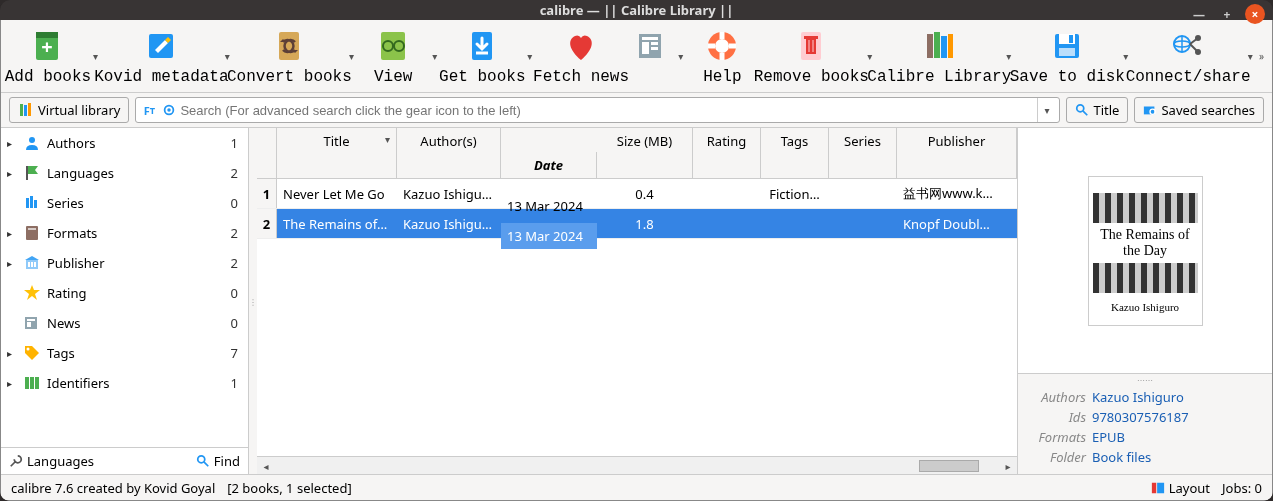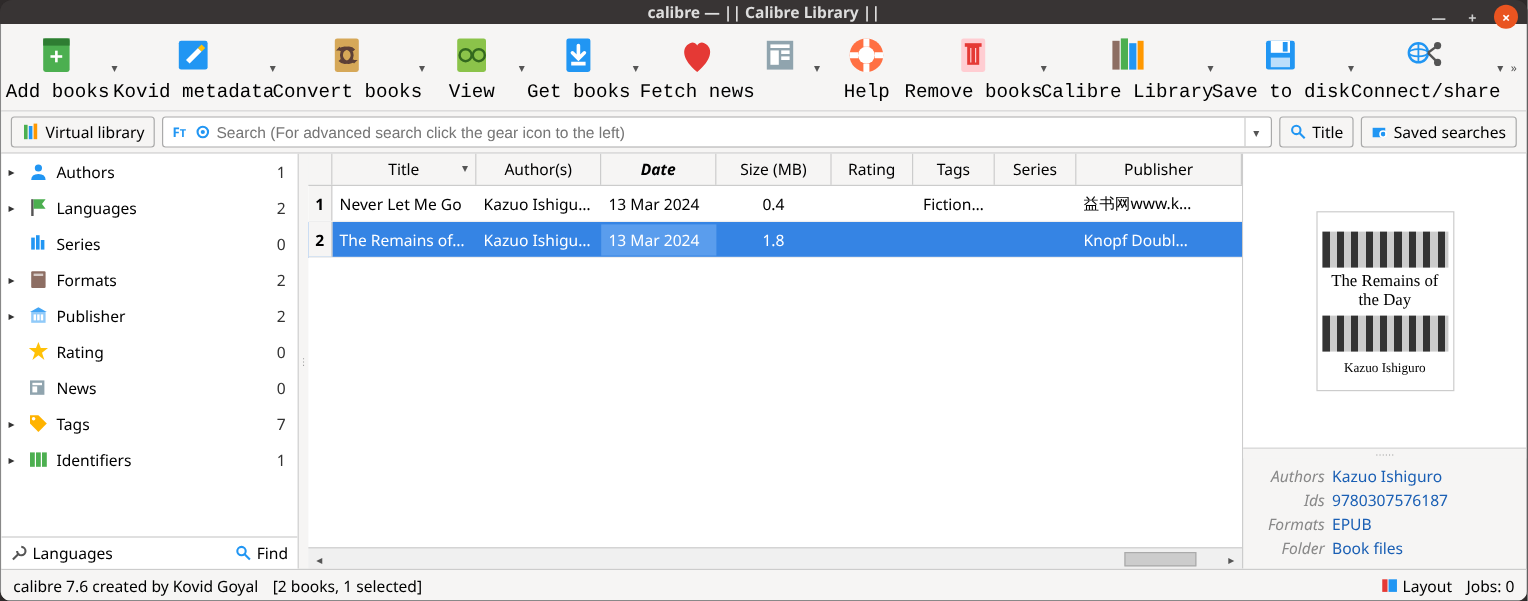--- a/index.html
+++ b/index.html
@@ -41,41 +41,41 @@
 .table-body { flex: 1; background: #fff; overflow: auto; }
 .table-row { display: flex; border-bottom: 1px solid #eee; height: 30px; align-items: center; }
 .table-row.selected { background: #3584e4; color: #fff; }
 .table-row .td { border-right: 1px solid transparent; padding: 4px 6px; overflow: hidden; text-overflow: ellipsis; white-space: nowrap; }
 .row-num { width: 20px; text-align: center; background: #f6f5f4; color: #000; border-right: 1px solid #ccc; height: 100%; display: flex; align-items: center; justify-content: center; font-weight: bold; }
 .table-row.selected .td.date-cell { background: #5a9ded; }
 .hscroll { height: 18px; background: #f0f0f0; border-top: 1px solid #ccc; display: flex; align-items: center; }
 .hscroll .arrow { width: 18px; text-align: center; font-size: 10px; cursor: pointer; color: #555; }
 .hscroll .track { flex: 1; }
 .hscroll .thumb { width: 60px; height: 12px; background: #ccc; border: 1px solid #aaa; margin-left: auto; margin-right: 20px; }
-.detail-panel { width: 237px; border-left: 1px solid #ccc; background: #f6f5f4; display: flex; flex-direction: column; }
+.detail-panel { width: 255px; border-left: 1px solid #ccc; background: #f6f5f4; display: flex; flex-direction: column; }
 .cover { flex: 1; display: flex; align-items: center; justify-content: center; background: #fff; padding: 4px; border-bottom: 1px solid #ccc; overflow: hidden; }
 .cover-inner { width: 115px; height: 150px; background: #fff; border: 1px solid #ccc; display: flex; flex-direction: column; align-items: center; justify-content: center; font-family: Georgia, serif; text-align: center; padding: 4px; position: relative; }
 .cover-inner .strip { width: 100%; height: 30px; background: repeating-linear-gradient(90deg, #333 0 6px, #ccc 6px 12px); margin: 4px 0; }
 .cover-title { font-size: 14px; }
 .cover-author { font-size: 11px; margin-top: 4px; }
 .splitter-h { height: 8px; background: #f6f5f4; cursor: ns-resize; text-align: center; color: #999; font-size: 8px; }
 .metadata { padding: 6px 8px; font-size: 13px; }
 .meta-row { display: flex; margin-bottom: 2px; }
 .meta-row .k { width: 60px; text-align: right; color: #888; font-style: italic; margin-right: 6px; }
 .meta-row .v { color: #1a5fb4; cursor: pointer; }
 .statusbar { height: 26px; border-top: 1px solid #ccc; display: flex; align-items: center; padding: 0 10px; gap: 12px; background: #f6f5f4; font-size: 13px; }
 .statusbar .spacer { flex: 1; }
 .statusbar .sb-item { display: flex; align-items: center; gap: 4px; cursor: pointer; }
 svg { display: block; }
 
 
 .col-num   { width: 20px; }
 .col-title { width: 120px; }
 .col-auth  { width: 104px; }
-.col-date  { width: 96px; }
+.col-date  { width: 96px; margin-top: 24px; }
 .col-size  { width: 96px; }
 .col-rating{ width: 68px; }
 .col-tags  { width: 68px; }
 .col-series{ width: 68px; }
 .col-pub   { width: 102px; }
 </style>
 </head>
 <body>
 
 <div class="window">

